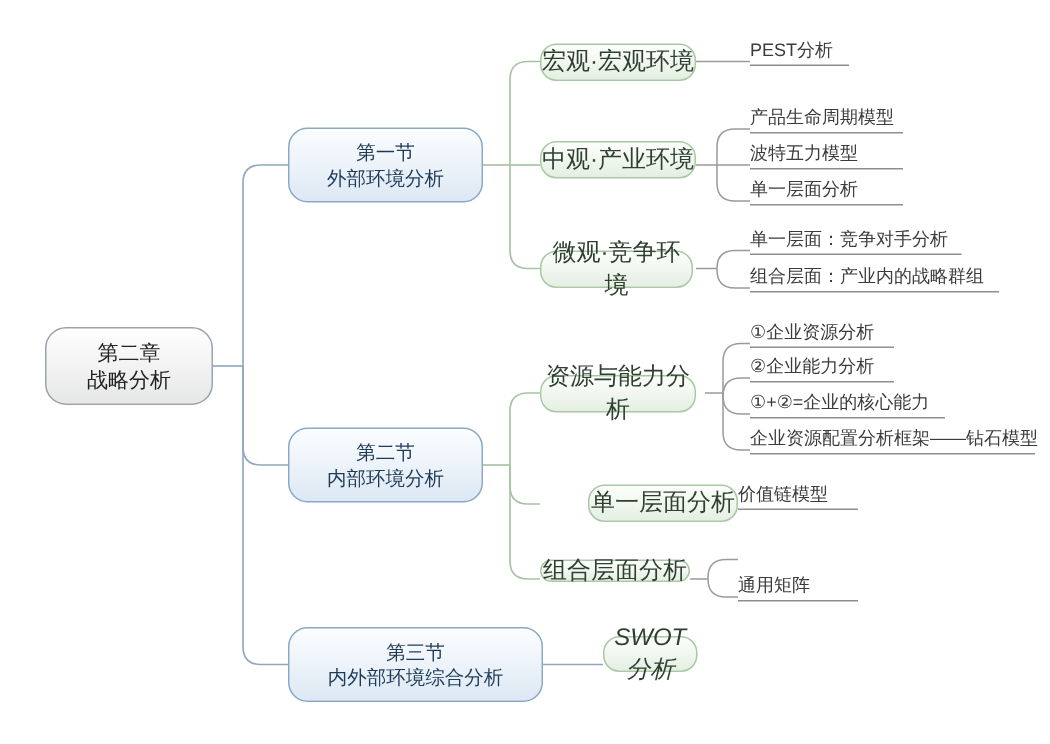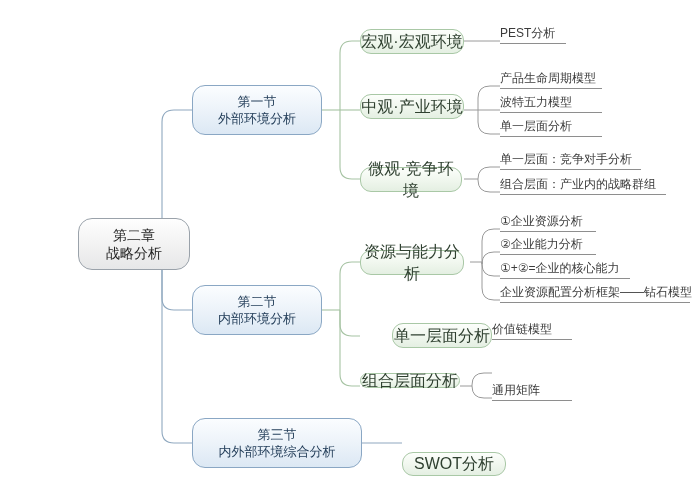--- a/index.html
+++ b/index.html
@@ -36,21 +36,20 @@
     color: #2a2a2a;
     white-space: pre-line;
   }
   
   .node.root {
     border: 1px solid #9aa2aa;
     border-radius: 14px;
     background: linear-gradient(180deg, #fefefe 0%, #f3f3f3 48%, #e6e7e8 100%);
     font-size: 14px;
     color: #222;
-    margin-left: 48px;
   }
   
   .node.lvl2 {
     border: 1px solid #8aa7c4;
     border-radius: 13px;
     background: linear-gradient(180deg, #fbfdff 0%, #eef4fa 45%, #dce8f4 100%);
     font-size: 13px;
     color: #1f3a56;
   }
   
@@ -170,15 +169,15 @@
   <div class="node leaf" style="left:500px; top:285px; width:190px; height:18px;">企业资源配置分析框架——钻石模型</div>
 
   <div class="node lvl3" style="left:360px; top:323px; width:100px; height:25px;margin-left:32px;">单一层面分析</div>
   <div class="node leaf" style="left:492px; top:322px; width:80px; height:18px;">价值链模型</div>
 
   <div class="node lvl3" style="left:360px; top:373px; width:100px; height:15px;">组合层面分析</div>
   <div class="node leaf" style="left:492px; top:383px; width:80px; height:18px;">通用矩阵</div>
 
   <div class="node lvl2" style="left:192px; top:418px; width:170px; height:50px;">第三节
 内外部环境综合分析</div>
-  <div class="node lvl3" style="left:402px; top:452px; width:104px; height:24px;">SWOT分析</div>
+  <div class="node lvl3" style="left:402px; top:424px; width:63px; height:24px;font-style:italic;">SWOT分析</div>
 
 </div>
 
 </body></html>

